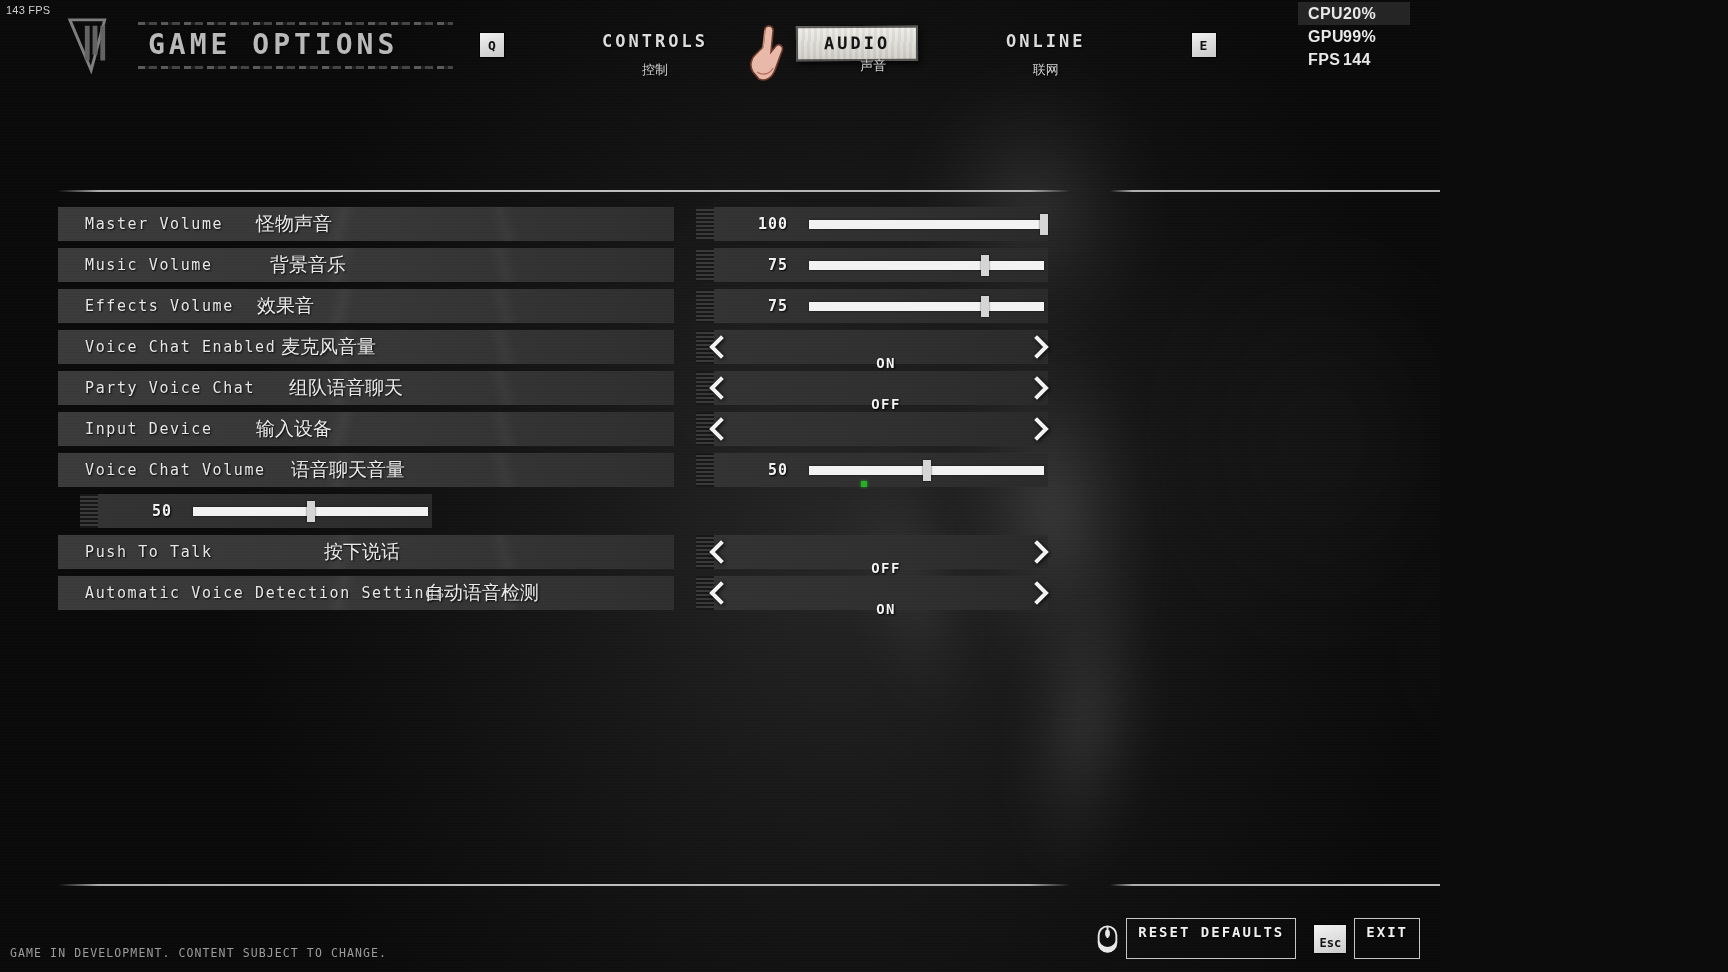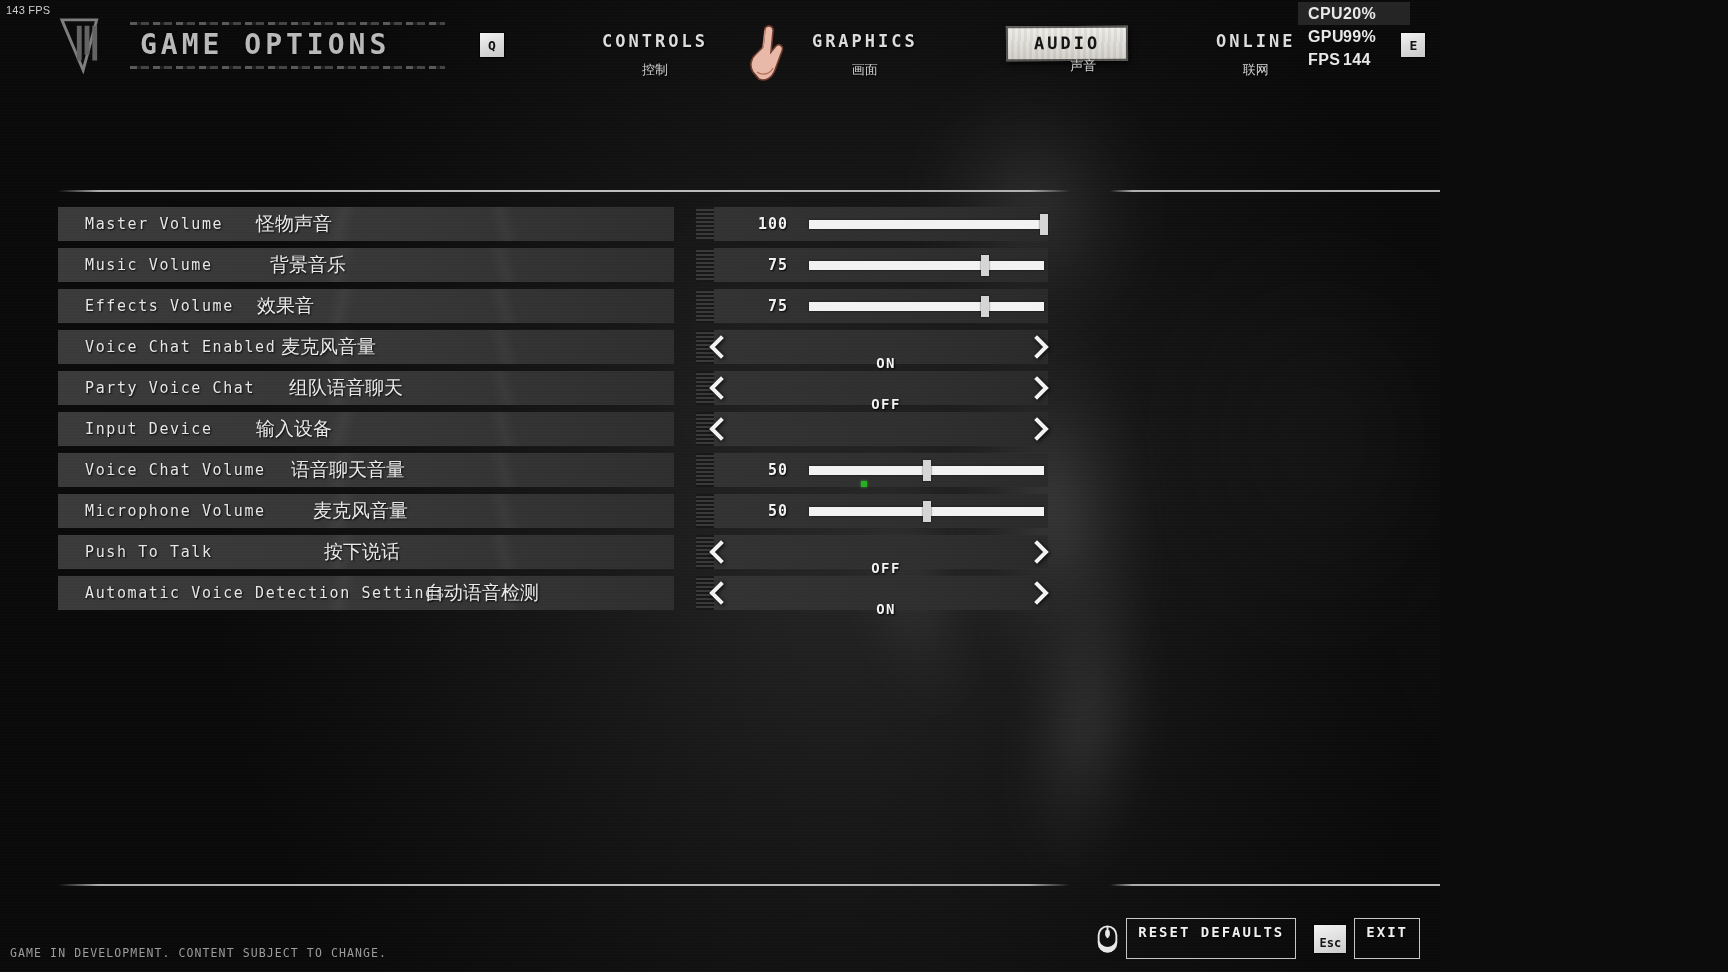--- a/index.html
+++ b/index.html
@@ -58,21 +58,21 @@
     display: flex; gap: 9px;
     padding: 2.5px 10px;
   }
   #perf-overlay .perf-row:first-child { background: rgba(60,60,60,0.55); }
   #perf-overlay .perf-key { width: 26px; }
 
   
   #header { position: absolute; left: 0; top: 0; width: 1728px; height: 96px; }
 
   #title-block {
-    position: absolute; left: 58px; top: 16px;
+    position: absolute; left: 66px; top: 16px;
     display: flex; align-items: center; gap: 14px;
   }
   #logo-mark { width: 58px; height: 58px; opacity: .62; }
   #title-wrap { position: relative; padding: 6px 10px 8px 10px; }
   #page-title {
     font-size: 28px; font-weight: bold; letter-spacing: 4px;
     color: #b9b9b9;
     text-shadow: 0 0 3px rgba(0,0,0,0.9);
   }
   .title-rule {
@@ -349,24 +349,20 @@
     </div>
 
     <div id="tab-bar">
       <div class="keycap" id="kc-q">Q</div>
 
       <div class="tab">
         <span class="tab-label">CONTROLS</span>
         <span class="tab-sub">控制</span>
       </div>
 
-      <div class="tab">
-        <span class="tab-label">GRAPHICS</span>
-        <span class="tab-sub">画面</span>
-      </div>
 
       <div class="tab active">
         <span class="tab-label">AUDIO</span>
         <span class="tab-sub">声音</span>
       </div>
 
       <div class="tab">
         <span class="tab-label">ONLINE</span>
         <span class="tab-sub">联网</span>
       </div>
@@ -488,24 +484,20 @@
           </div>
           <div class="row-right">
             <div class="slider-value">50</div>
             <div class="slider-track">
               <div class="slider-knob" style="left: 50%;"></div>
               <div class="mic-dot" style="left: 22%;"></div>
             </div>
           </div>
         </div>
         <div class="row">
-          <div class="row-left">
-            <span class="row-label">Microphone Volume</span>
-            <span class="row-sub" style="position: absolute; left: 255px;">麦克风音量</span>
-          </div>
           <div class="row-right">
             <div class="slider-value">50</div>
             <div class="slider-track">
               <div class="slider-knob" style="left: 50%;"></div>
             </div>
           </div>
         </div>
         <div class="row">
           <div class="row-left">
             <span class="row-label">Push To Talk</span>

